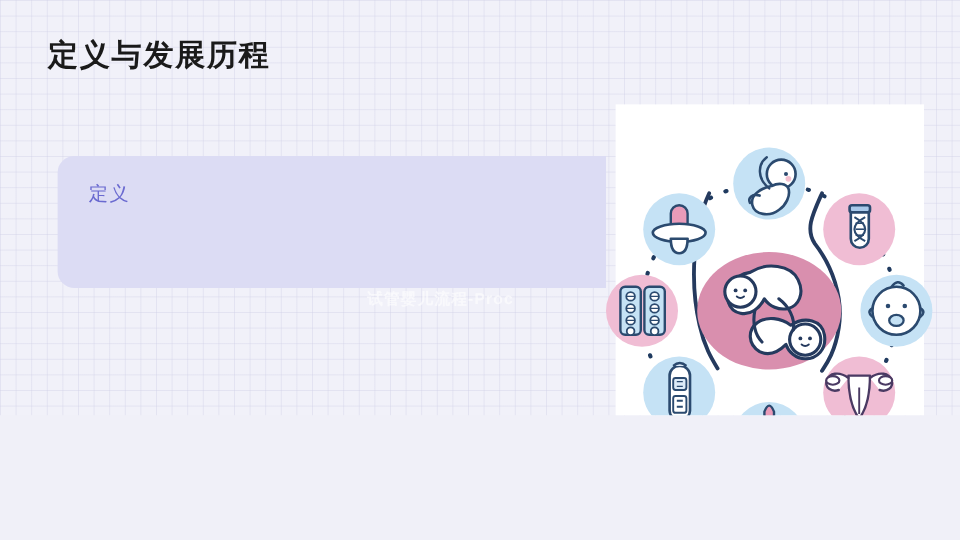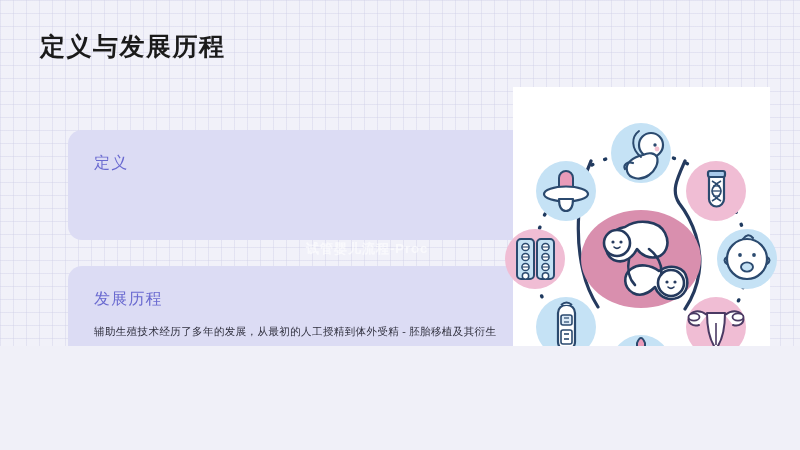--- a/index.html
+++ b/index.html
@@ -39,21 +39,21 @@
     line-height: 34px;
     font-weight: 700;
     color: #1a1a1a;
     letter-spacing: 1.5px;
     font-family: "Liberation Serif", "DejaVu Serif", serif;
   }
 
   
   .card {
     position: absolute;
-    left: 68px;
+    left: 48px;
     width: 457px;
     background: #dcdcf4;
     border-top-left-radius: 14px;
     border-bottom-left-radius: 14px;
     padding: 22px 26px 0 26px;
   }
   .card-1 { top: 130px; height: 110px; }
   .card-2 { top: 266px; height: 114px; }
 
   .card-heading {
@@ -121,24 +121,20 @@
 <body>
 
 <div class="slide">
 
   <div class="page-title">定义与发展历程</div>
 
   <div class="card card-1">
     <div class="card-heading">定义</div>
   </div>
 
-  <div class="card card-2">
-    <div class="card-heading">发展历程</div>
-    <div class="card-body">辅助生殖技术经历了多年的发展，从最初的人工授精到体外受精 - 胚胎移植及其衍生技术，不断取得突破和进展。</div>
-  </div>
 
   <div class="watermark">试管婴儿流程-Proc</div>
 
   <div class="image-panel"></div>
 
   <div class="illus-overflow">
   <svg class="illus" style="position:absolute;left:20px;top:0;width:257px;height:334px;overflow:visible" viewBox="0 0 257 334">
 
     <circle cx="128" cy="172" r="106" fill="none" stroke="#1f3a5f" stroke-width="3.4" stroke-linecap="round" stroke-dasharray="1 13"></circle>
 

